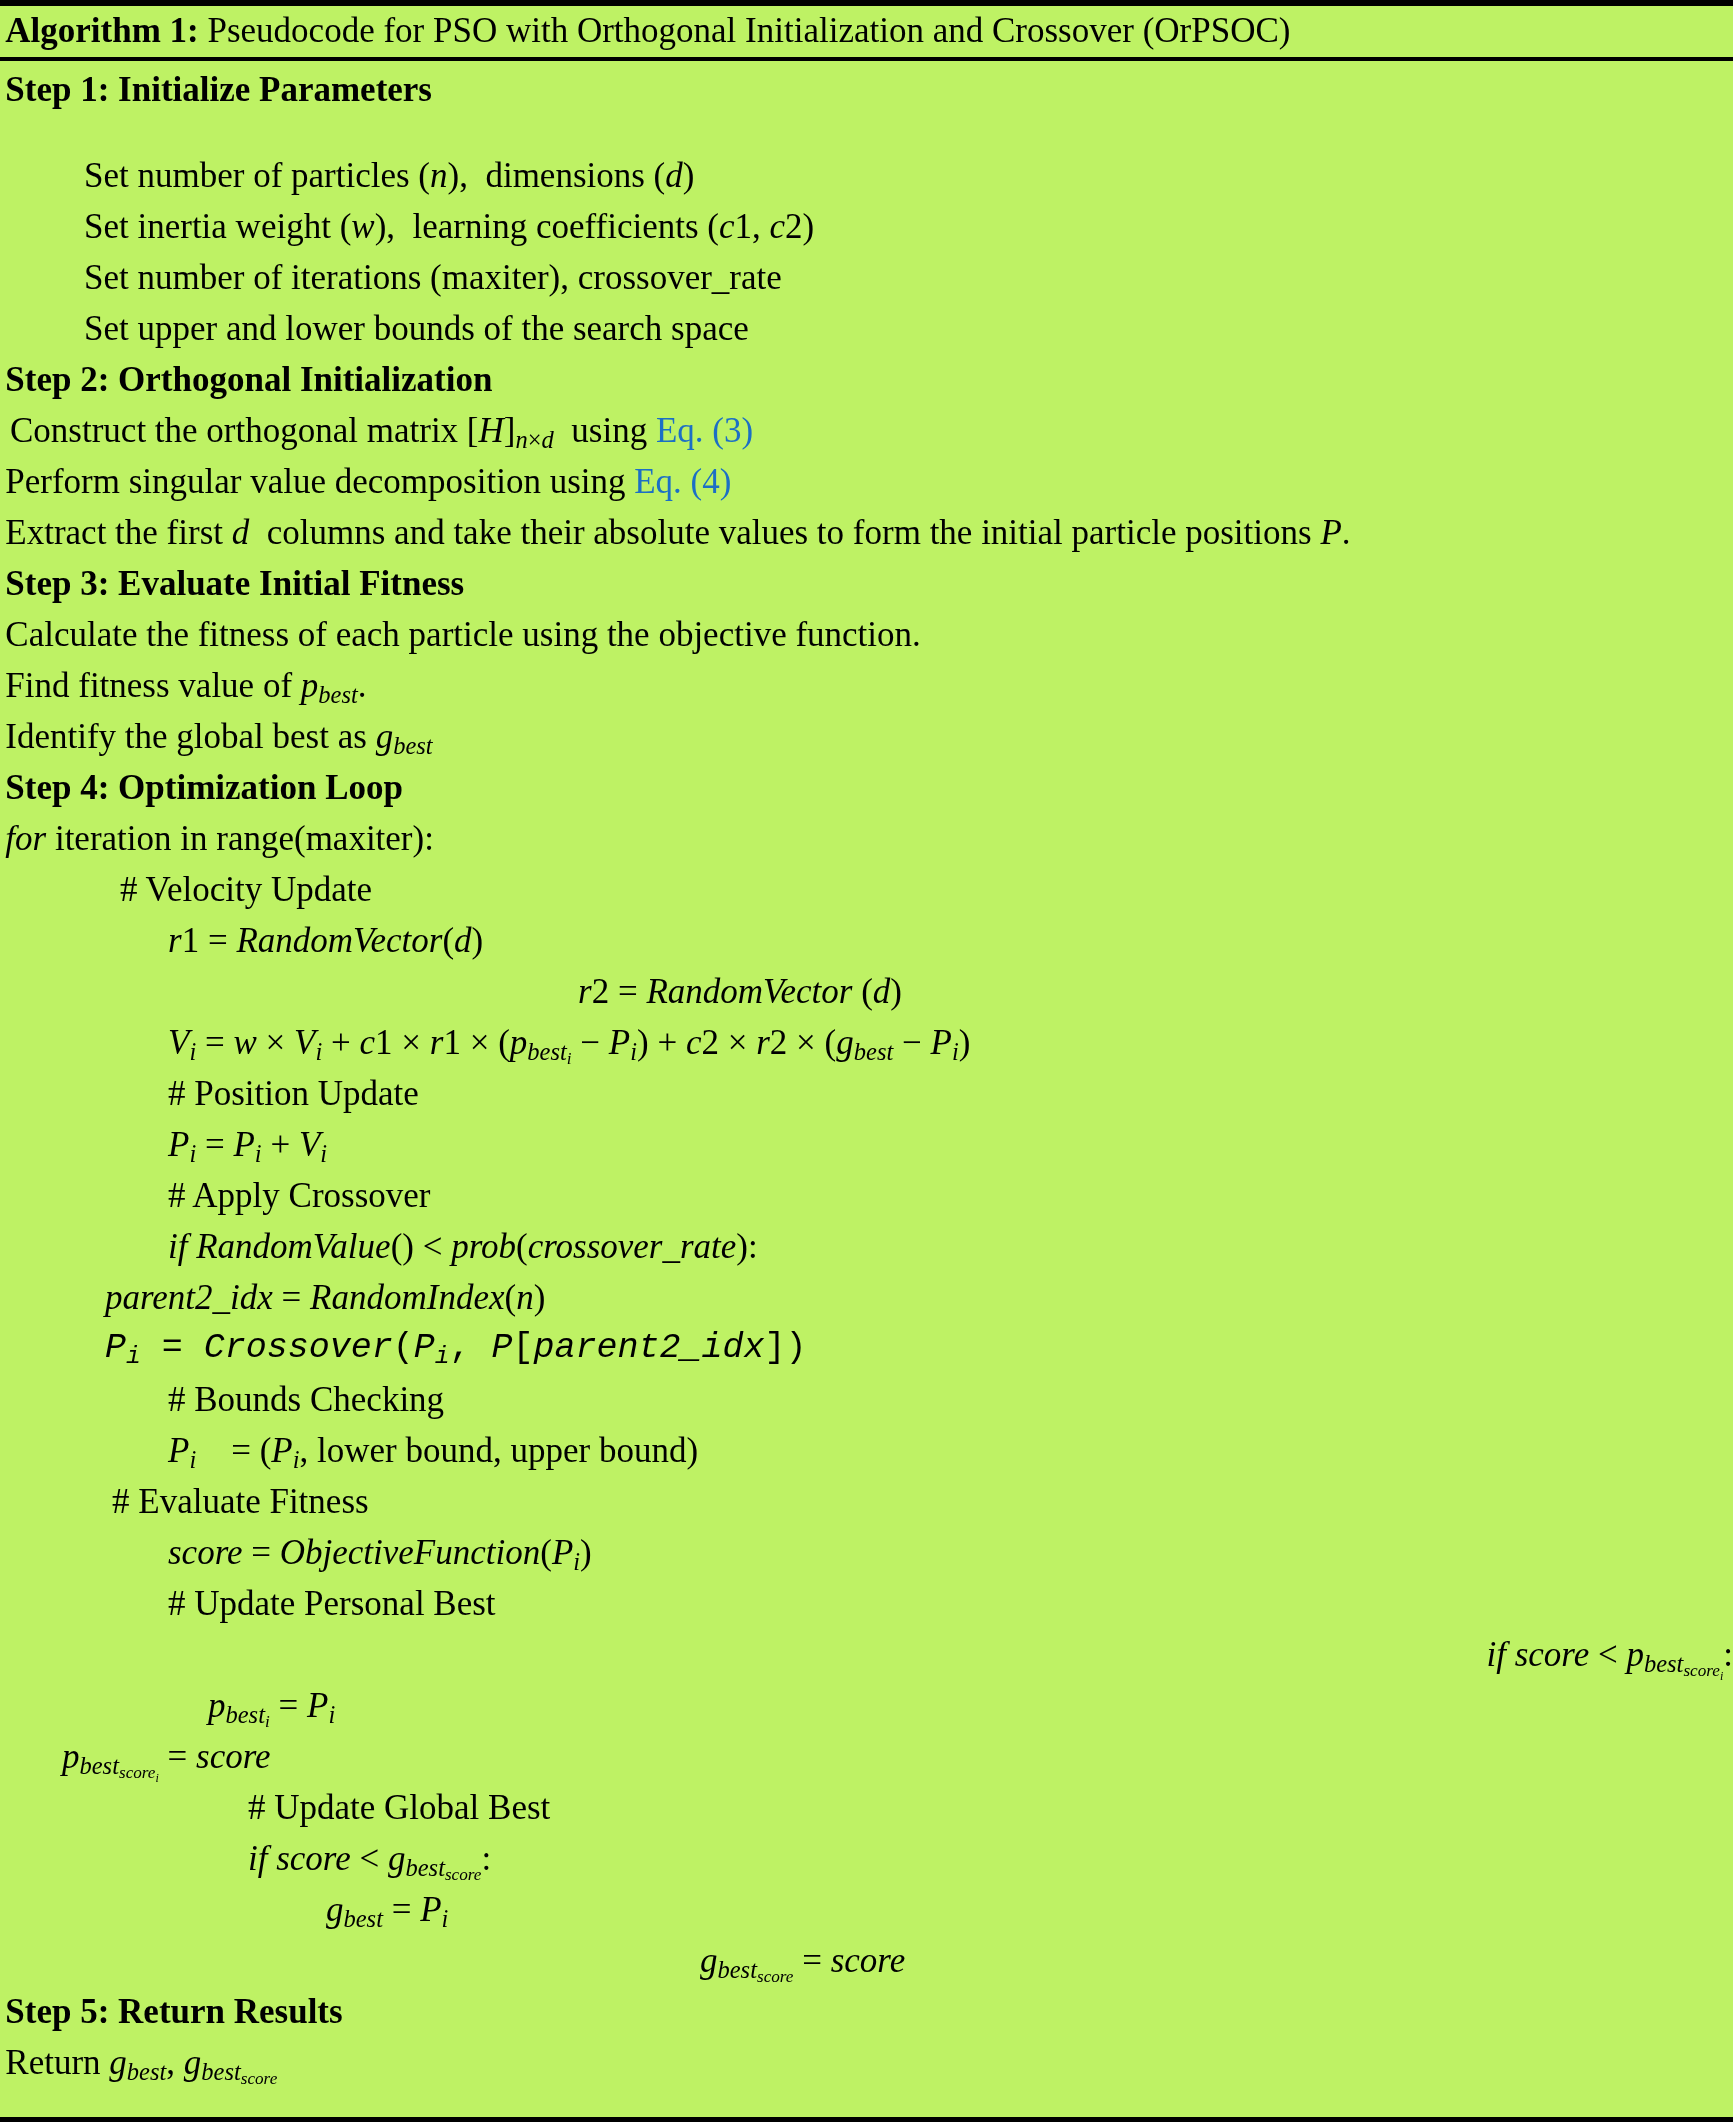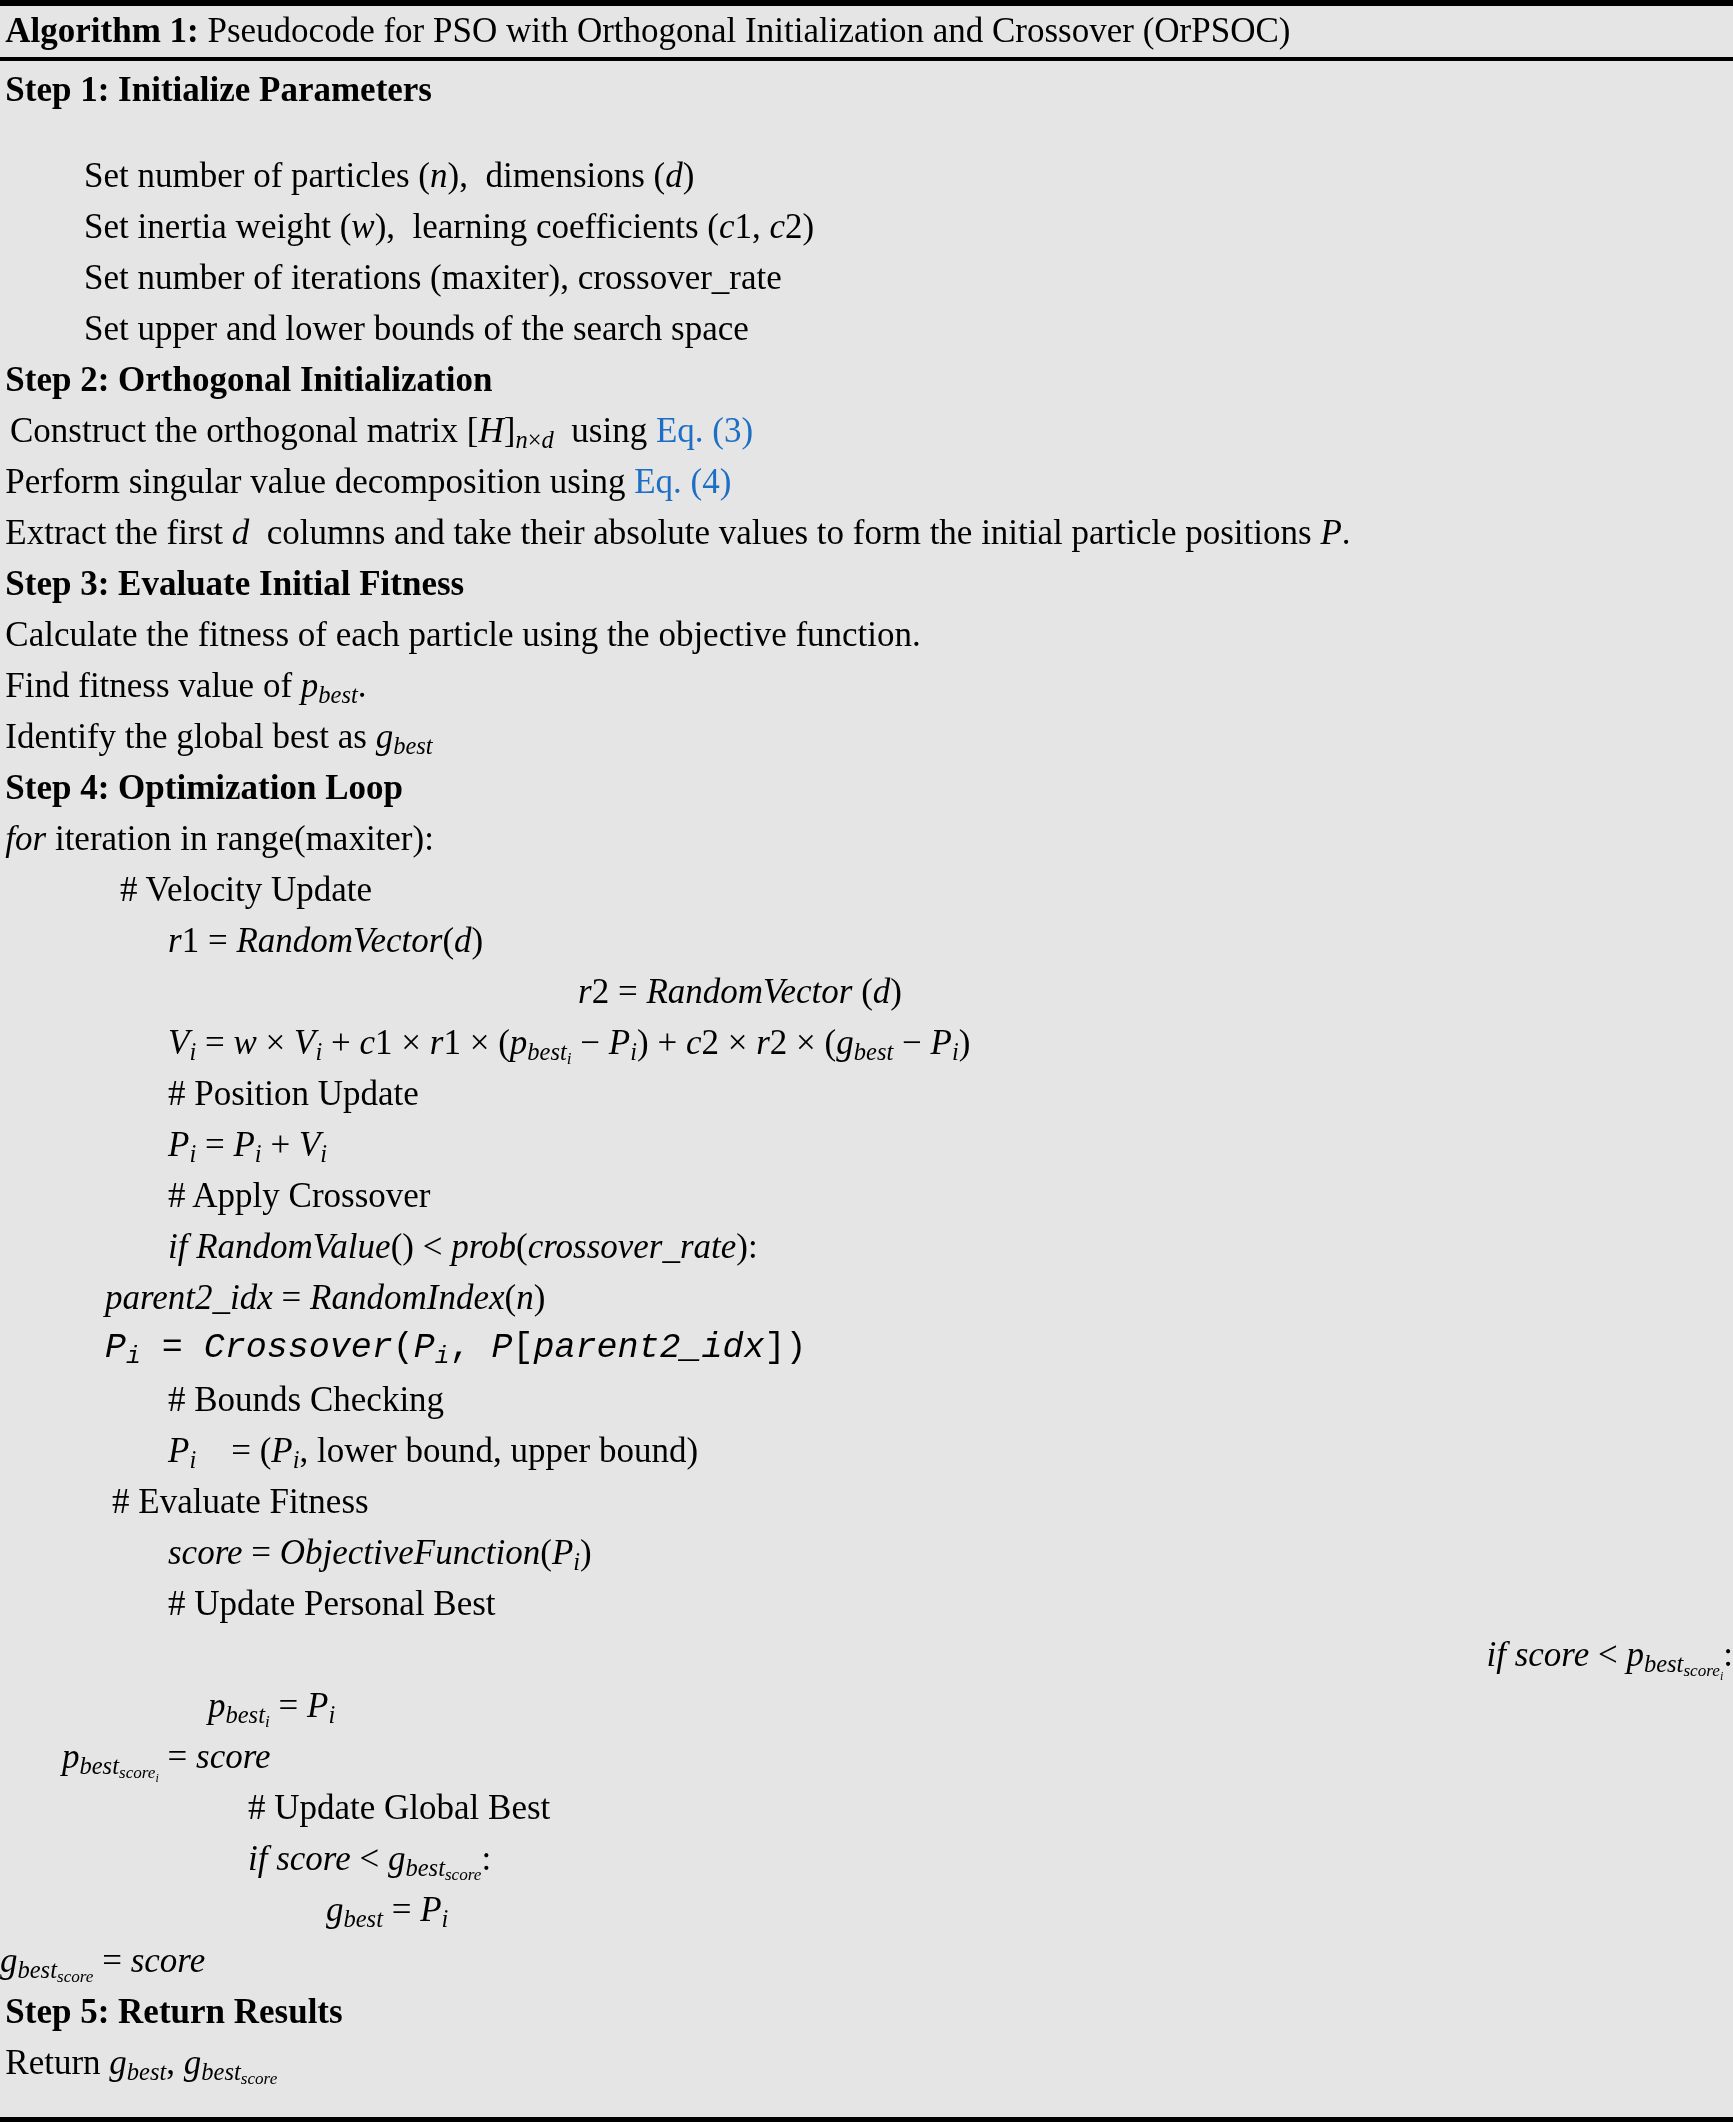--- a/index.html
+++ b/index.html
@@ -1,17 +1,17 @@
 <!DOCTYPE html>
 <html style="font-size:14px"><head>
 <meta charset="utf-8">
 <style>
   html,body{margin:0;padding:0;background:#ffffff;}
   .page{
-    width:1733px;height:2123px;background:#e5e5e5;color:#000000;
+    width:1733px;height:2123px;background:#bef264;color:#000000;
     font-family:"Liberation Serif","DejaVu Serif",serif;font-size:35px;
     box-sizing:border-box;display:flex;flex-direction:column;overflow:hidden;
   }
   .rule{background:#000000;width:100%;flex:0 0 auto;}
   .rule.thick{height:6.2px;}
   .rule.thin{height:3.5px;}
   .alg-header{padding:2.7px 7px 5.3px 5.3px;line-height:43px;flex:0 0 auto;}
   .alg-body{flex:1 1 auto;padding-top:3.5px;}
   .line{height:51px;line-height:51px;white-space:pre;}
   .line.heading{font-weight:bold;}
@@ -60,19 +60,19 @@
       <div class="line" style="padding-left: 168px;"><span class="it">P</span><sub><span class="it">i</span></sub><span>    = (</span><span class="it">P</span><sub><span class="it">i</span></sub><span>, lower bound, upper bound)</span></div>
       <div class="line" style="padding-left: 112px;"><span># Evaluate Fitness</span></div>
       <div class="line" style="padding-left: 168px;"><span class="it">score</span><span> = </span><span class="it">ObjectiveFunction</span><span>(</span><span class="it">P</span><sub><span class="it">i</span></sub><span>)</span></div>
       <div class="line" style="padding-left: 168px;"><span># Update Personal Best</span></div>
       <div class="line" style="padding-left: 168px; text-align: right;"><span class="it">if score</span><span> &lt; </span><span class="it">p</span><sub><span class="it">best</span></sub><sub><sub><span class="it">score</span></sub></sub><sub><sub><sub><span class="it">i</span></sub></sub></sub><span>:</span></div>
       <div class="line" style="padding-left: 208px;"><span class="it">p</span><sub><span class="it">best</span></sub><sub><sub><span class="it">i</span></sub></sub><span> = </span><span class="it">P</span><sub><span class="it">i</span></sub></div>
       <div class="line" style="padding-left: 62px;"><span class="it">p</span><sub><span class="it">best</span></sub><sub><sub><span class="it">score</span></sub></sub><sub><sub><sub><span class="it">i</span></sub></sub></sub><span> = </span><span class="it">score</span></div>
       <div class="line" style="padding-left: 248px;"><span># Update Global Best</span></div>
       <div class="line" style="padding-left: 248px;"><span class="it">if score</span><span> &lt; </span><span class="it">g</span><sub><span class="it">best</span></sub><sub><sub><span class="it">score</span></sub></sub><span>:</span></div>
       <div class="line" style="padding-left: 326px;"><span class="it">g</span><sub><span class="it">best</span></sub><span> = </span><span class="it">P</span><sub><span class="it">i</span></sub></div>
-      <div class="line" style=""><span class="it">g</span><sub><span class="it">best</span></sub><sub><sub><span class="it">score</span></sub></sub><span> = </span><span class="it">score</span></div>
+      <div class="line" style="padding-left: 700px;"><span class="it">g</span><sub><span class="it">best</span></sub><sub><sub><span class="it">score</span></sub></sub><span> = </span><span class="it">score</span></div>
       <div class="line heading" style="padding-left: 5.3px;"><span class="b">Step 5: Return Results</span></div>
       <div class="line" style="padding-left: 5.3px;"><span>Return </span><span class="it">g</span><sub><span class="it">best</span></sub><span>, </span><span class="it">g</span><sub><span class="it">best</span></sub><sub><sub><span class="it">score</span></sub></sub></div>
     </div>
   <div class="rule thick bottom"></div>
 </div>
 
 
 </body></html>

